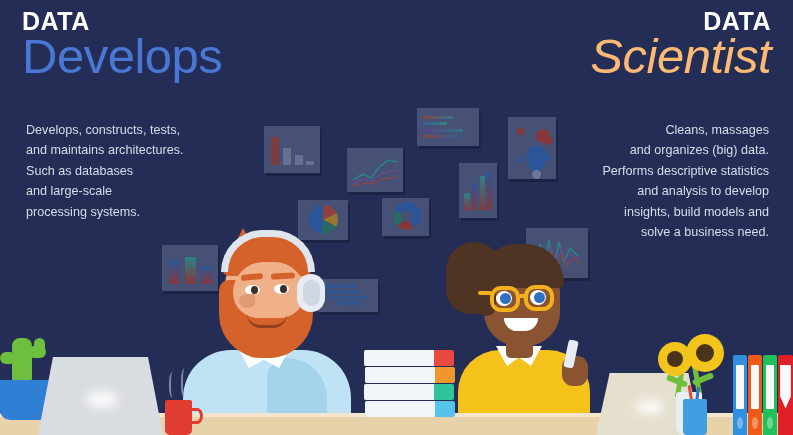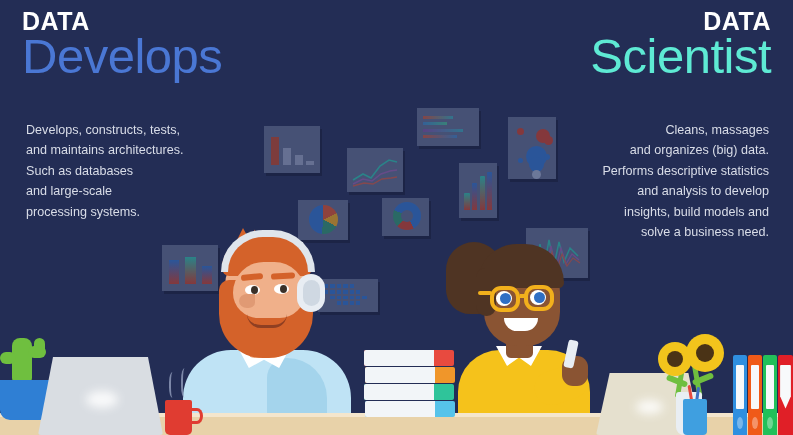--- a/index.html
+++ b/index.html
@@ -22,21 +22,21 @@
   .hdr-right { right: 22px; top: 8px;  text-align: right; }
   .kicker {
     font-size: 25px; font-weight: bold; color: #ffffff;
     letter-spacing: 0.5px; line-height: 1.05;
   }
   .bigword {
     font-size: 49px; font-weight: normal; line-height: 1.0;
     letter-spacing: -0.5px; margin-top: -2px;
   }
   .bigword.engineer  { color: #4a77d4; }
-  .bigword.scientist { color: #5eead4; }
+  .bigword.scientist { color: #fdba74; font-style: italic; }
 
   
   .copy { position: absolute; font-size: 12.6px; line-height: 1.62; color: #d9dde8; }
   .copy-left  { left: 26px;  top: 120px; text-align: left;  width: 240px; }
   .copy-right { right: 24px; top: 120px; text-align: right; width: 250px; }
   .copy p { white-space: pre-line; }
 
   
   .card {
     position: absolute;

